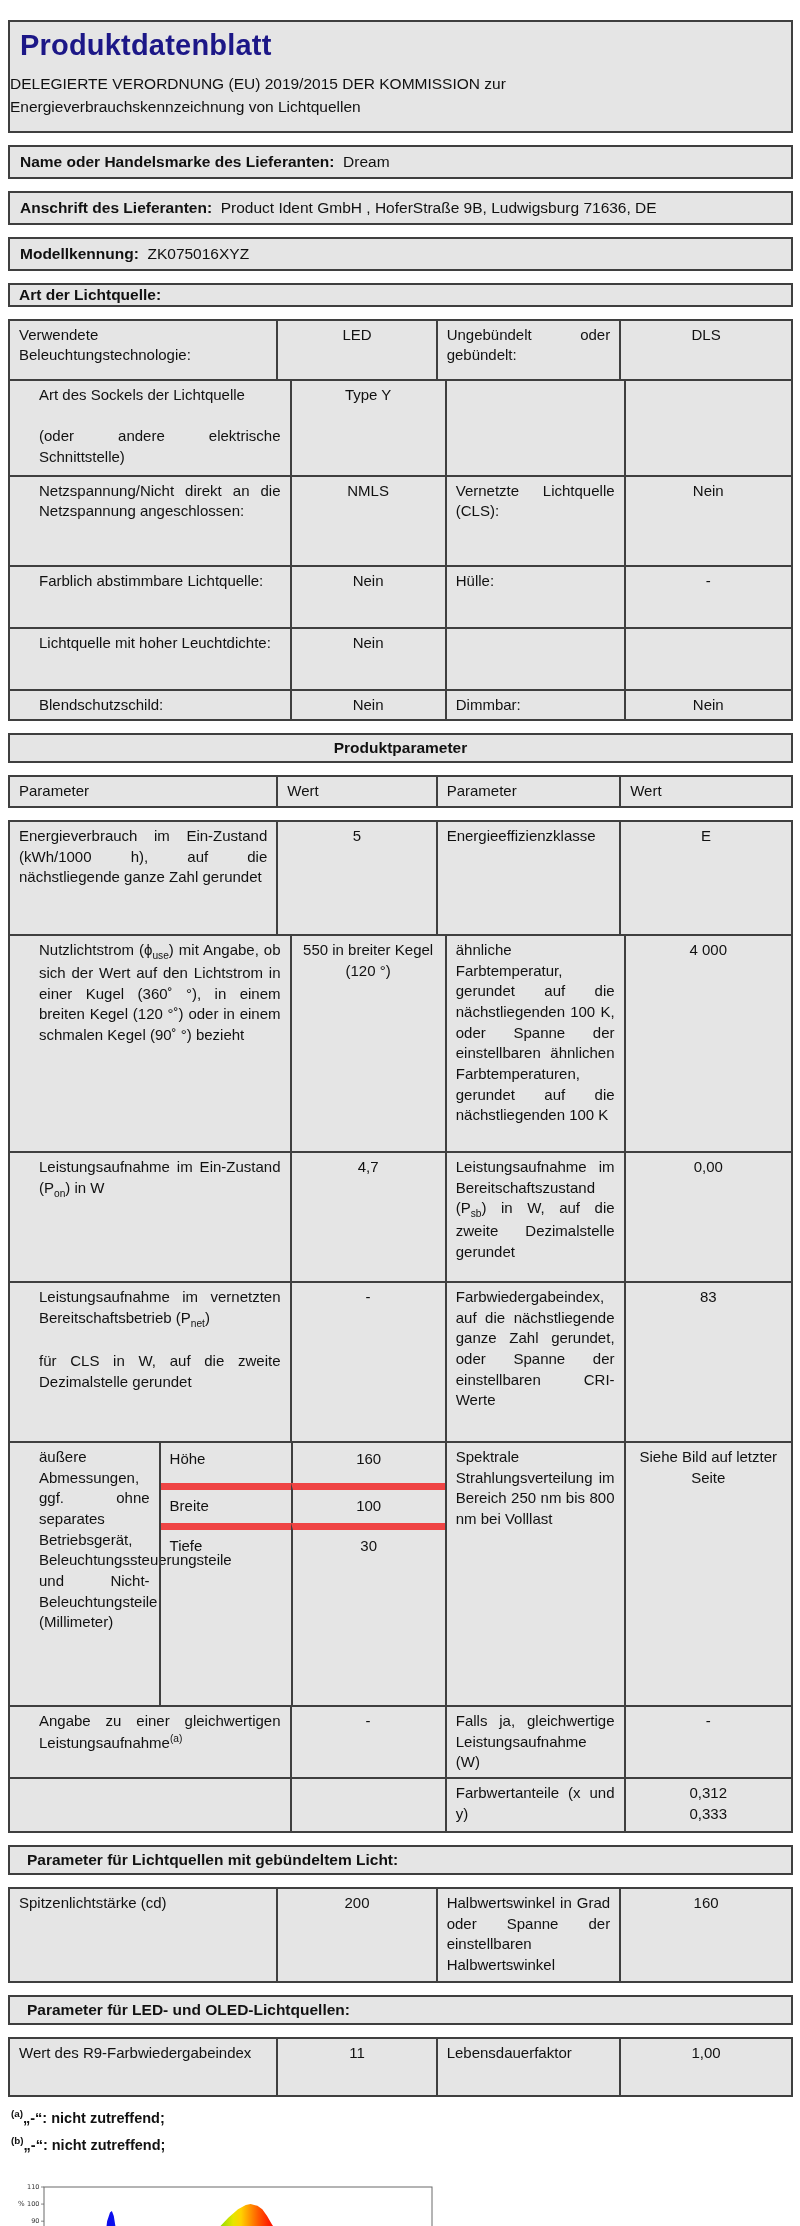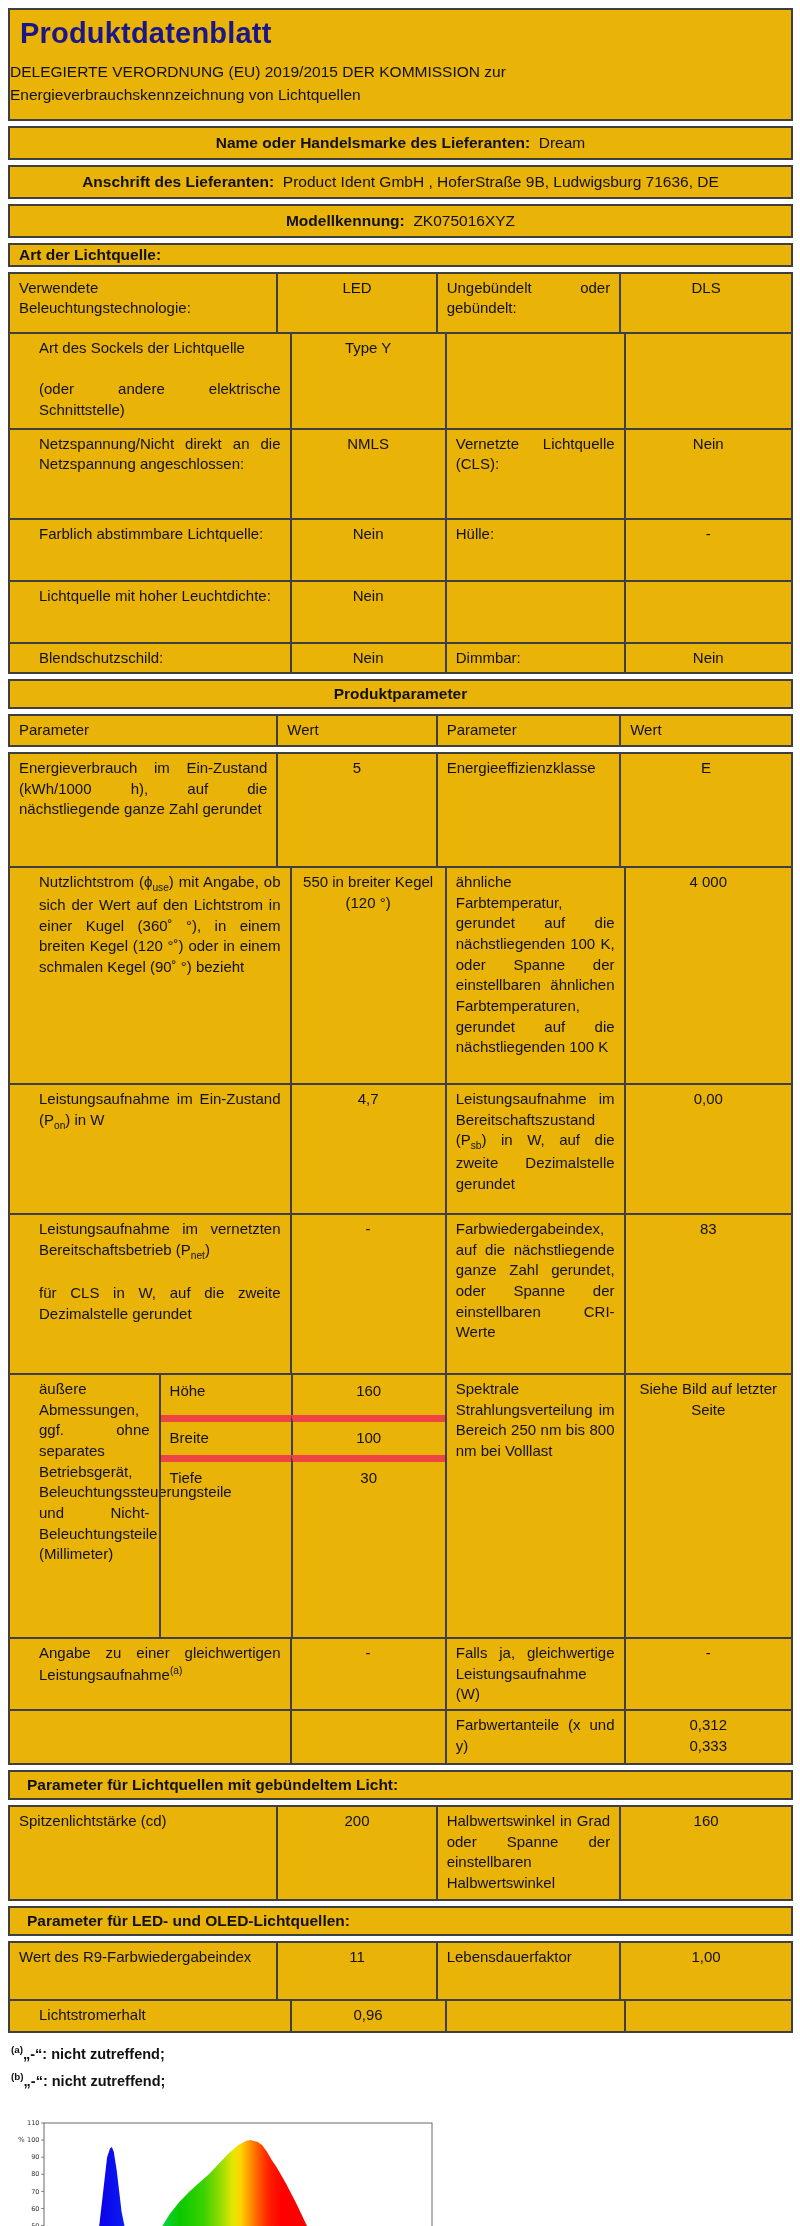--- a/index.html
+++ b/index.html
@@ -4,28 +4,28 @@
 <style>
   html,body { margin:0; padding:0; }
   body {
     width:800px;
     background:#ffffff;
     color:#111;
     font-family:"Liberation Sans", sans-serif;
     font-size:15px;
   }
   .page { padding:8px 7px 12px 8px; box-sizing:border-box; width:800px; }
-  .box { border:2px solid #3f3f3f; margin-bottom:5px; background:#eab308; }
+  .box { border:2px solid #3f3f3f; margin-bottom:5px; background:#e5e5e5;margin-top:12px; }
 
   
   .title { color:#1c1787; font-size:29px; font-weight:bold; padding:7px 10px 2px 10px; letter-spacing:0.2px; }
   .reg   { font-size:15.5px; line-height:1.5; padding:8px 10px 12px 0; }
 
   
-  .inforow { padding:6px 10px; font-size:15.5px;text-align:center; }
+  .inforow { padding:6px 10px; font-size:15.5px; }
   .inforow .b { font-weight:bold; }
 
   
   .band { font-weight:bold; font-size:15.5px; padding:4px 17px; }
   .band.center { text-align:center; }
 
   
   .row4 { display:grid; grid-template-columns:34.1% 20.4% 23.5% 22%; }
   .row4 > div { padding:4px 9px; line-height:1.38; box-sizing:border-box; }
   .row4 > div + div { border-left:2px solid #3f3f3f; }
@@ -216,26 +216,20 @@
 
   <div class="box">
     <div class="band">Parameter für LED- und OLED-Lichtquellen:</div>
   </div>
   <div class="box">
     <div class="row4 mh56">
       <div class="lbl">Wert des R9-Farbwiedergabeindex</div>
       <div class="val">11</div>
       <div class="lbl">Lebensdauerfaktor</div>
       <div class="val">1,00</div>
-    </div>
-    <div class="row4 mh30">
-      <div class="lbl">Lichtstromerhalt</div>
-      <div class="val">0,96</div>
-      <div class="lbl"></div>
-      <div class="val"></div>
     </div>
   </div>
 
   <div class="footnotes">
     <div><sup>(a)</sup>„-“: nicht zutreffend;</div>
     <div><sup>(b)</sup>„-“: nicht zutreffend;</div>
   </div>
 
   <div class="chartwrap">
     <svg width="424" height="212" viewBox="0 0 424 212" xmlns="http://www.w3.org/2000/svg">

